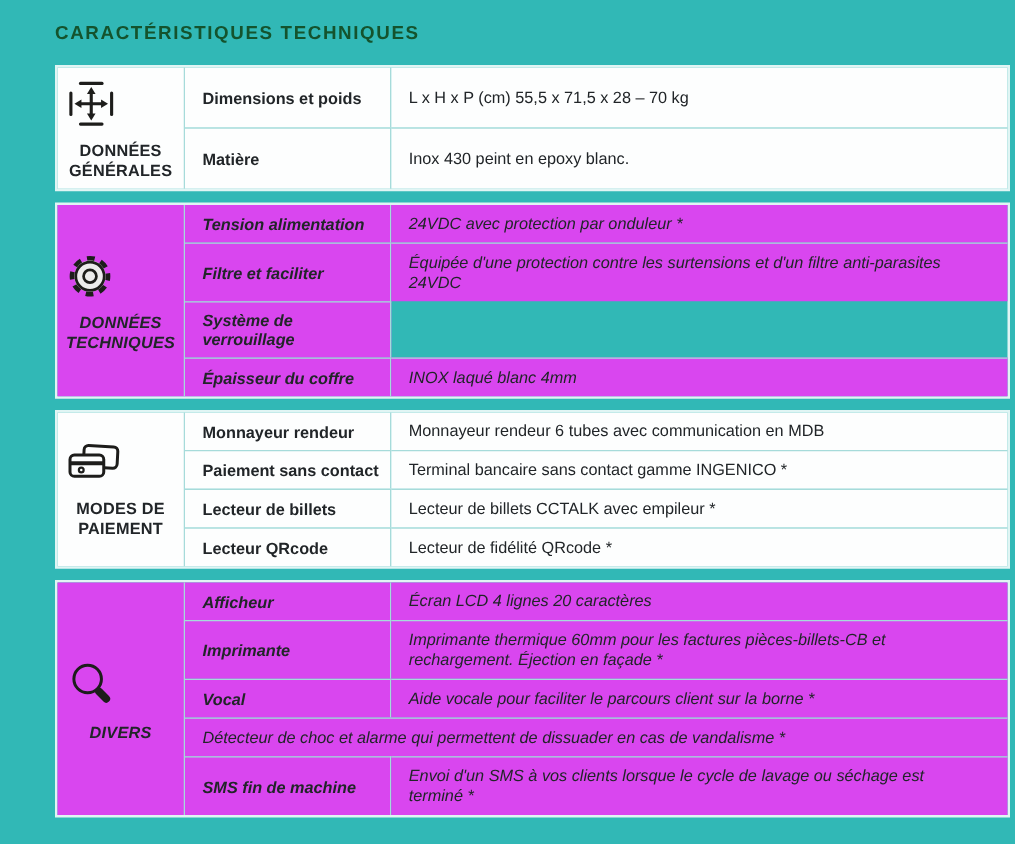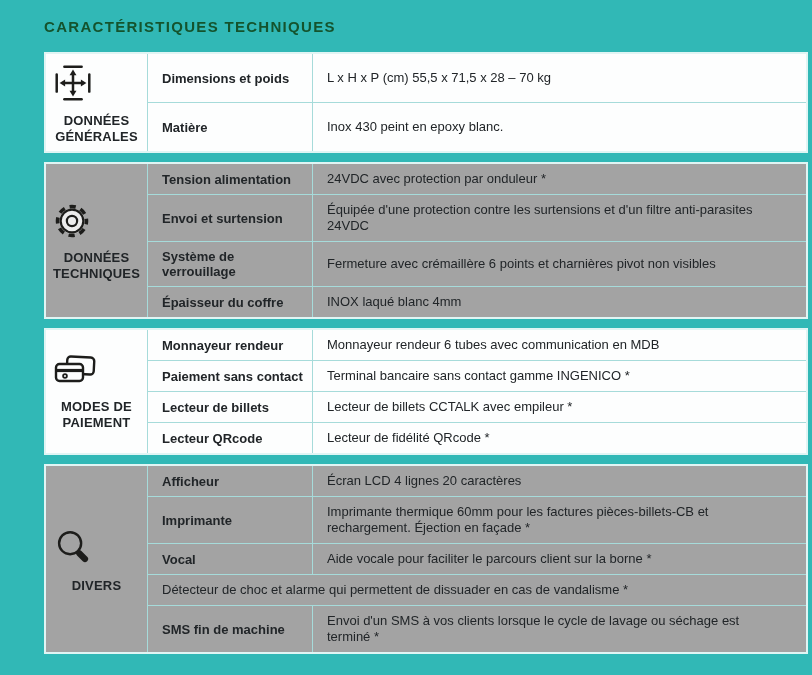--- a/index.html
+++ b/index.html
@@ -17,21 +17,21 @@
     font-weight: 700;
     letter-spacing: 1.3px;
     margin-bottom: 17px;
   }
   .section {
     display: flex;
     border: 2px solid rgba(255,255,255,0.85);
     margin-bottom: 9px;
   }
   .section.light .cell { background: #fdfefe; }
-  .section.gray  .cell { background: #a3a3a3; }
+  .section.gray  .cell { background: #d946ef; font-style: italic; }
   .icon-cell {
     width: 102px;
     flex: 0 0 102px;
     border-right: 1px solid #a6dbda;
     display: flex;
     flex-direction: column;
     justify-content: center;
     padding: 6px 4px;
   }
   .icon-cell svg { display: block; margin-bottom: 7px; }
@@ -116,26 +116,25 @@
         </svg>
       </span>
       <div class="section-name">DONNÉES TECHNIQUES</div>
     </div>
     <div class="rows">
       <div class="row">
         <div class="label-cell cell">Tension alimentation</div>
         <div class="value-cell cell">24VDC avec protection par onduleur *</div>
       </div>
       <div class="row">
-        <div class="label-cell cell">Envoi et surtension</div>
+        <div class="label-cell cell">Filtre et faciliter</div>
         <div class="value-cell cell">Équipée d'une protection contre les surtensions et d'un filtre anti-parasites 24VDC</div>
       </div>
       <div class="row">
         <div class="label-cell cell">Système de verrouillage</div>
-        <div class="value-cell cell">Fermeture avec crémaillère 6 points et charnières pivot non visibles</div>
       </div>
       <div class="row">
         <div class="label-cell cell">Épaisseur du coffre</div>
         <div class="value-cell cell">INOX laqué blanc 4mm</div>
       </div>
     </div>
   </div>
 
   <div class="section light compact">
     <div class="icon-cell cell">

